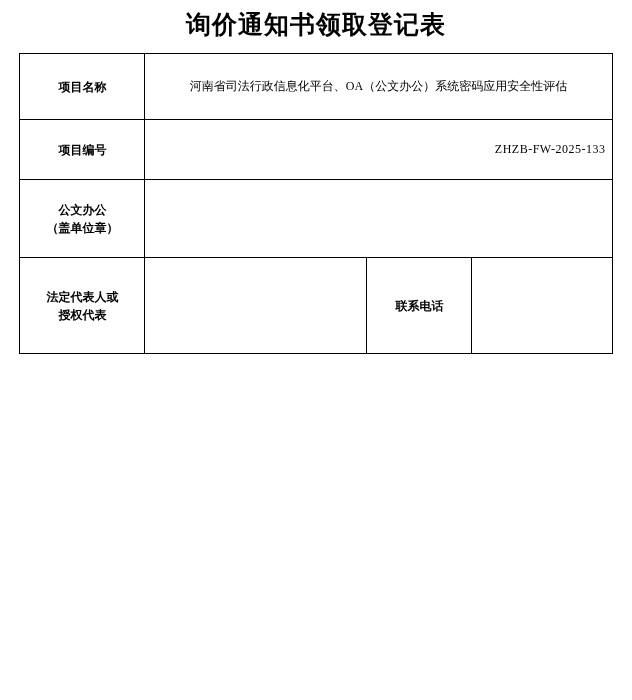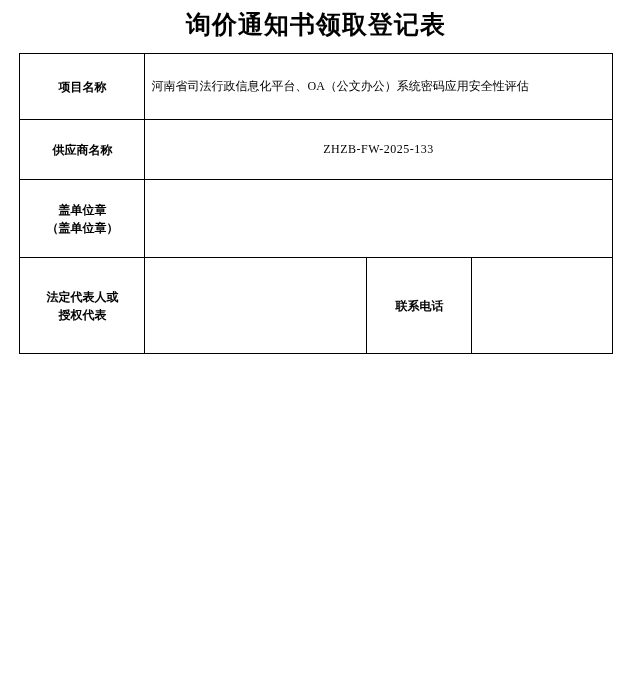--- a/index.html
+++ b/index.html
@@ -42,25 +42,26 @@
     font-size: 12px;
     font-family: "Liberation Serif", "DejaVu Serif", serif;
   }
   .lbl {
     text-align: center;
     font-weight: bold;
     font-size: 14.5px;
     line-height: 1.5;
   }
   .val-center {
+    text-align: center;
     font-size: 15px;
     line-height: 1.6;
   }
   .val-mono {
-    text-align: center;
+    text-align: right;
     font-size: 15px;
     letter-spacing: 0.5px;
   }
   .blank {
     text-align: center;
   }
   .date-line {
     text-align: right;
     font-size: 14.5px;
     font-weight: bold;
@@ -92,26 +93,26 @@
       <col style="width:222px">
       <col style="width:105px">
       <col style="width:140px">
     </colgroup>
     <tbody>
       <tr class="r1">
         <td class="lbl">项目名称</td>
         <td class="val-center" colspan="3">河南省司法行政信息化平台、OA（公文办公）系统密码应用安全性评估</td>
       </tr>
       <tr class="r2">
-        <td class="lbl">供应商名称</td>
+        <td class="lbl">项目编号</td>
         <td class="val-mono" colspan="3">ZHZB-FW-2025-133</td>
       </tr>
       <tr class="r3">
         <td class="lbl">
-          <div>盖单位章</div>
+          <div>公文办公</div>
           <div>（盖单位章）</div>
         </td>
         <td class="blank" colspan="3"></td>
       </tr>
       <tr class="r5">
         <td class="lbl">
           <div>法定代表人或</div>
           <div>授权代表</div>
         </td>
         <td class="blank"></td>

